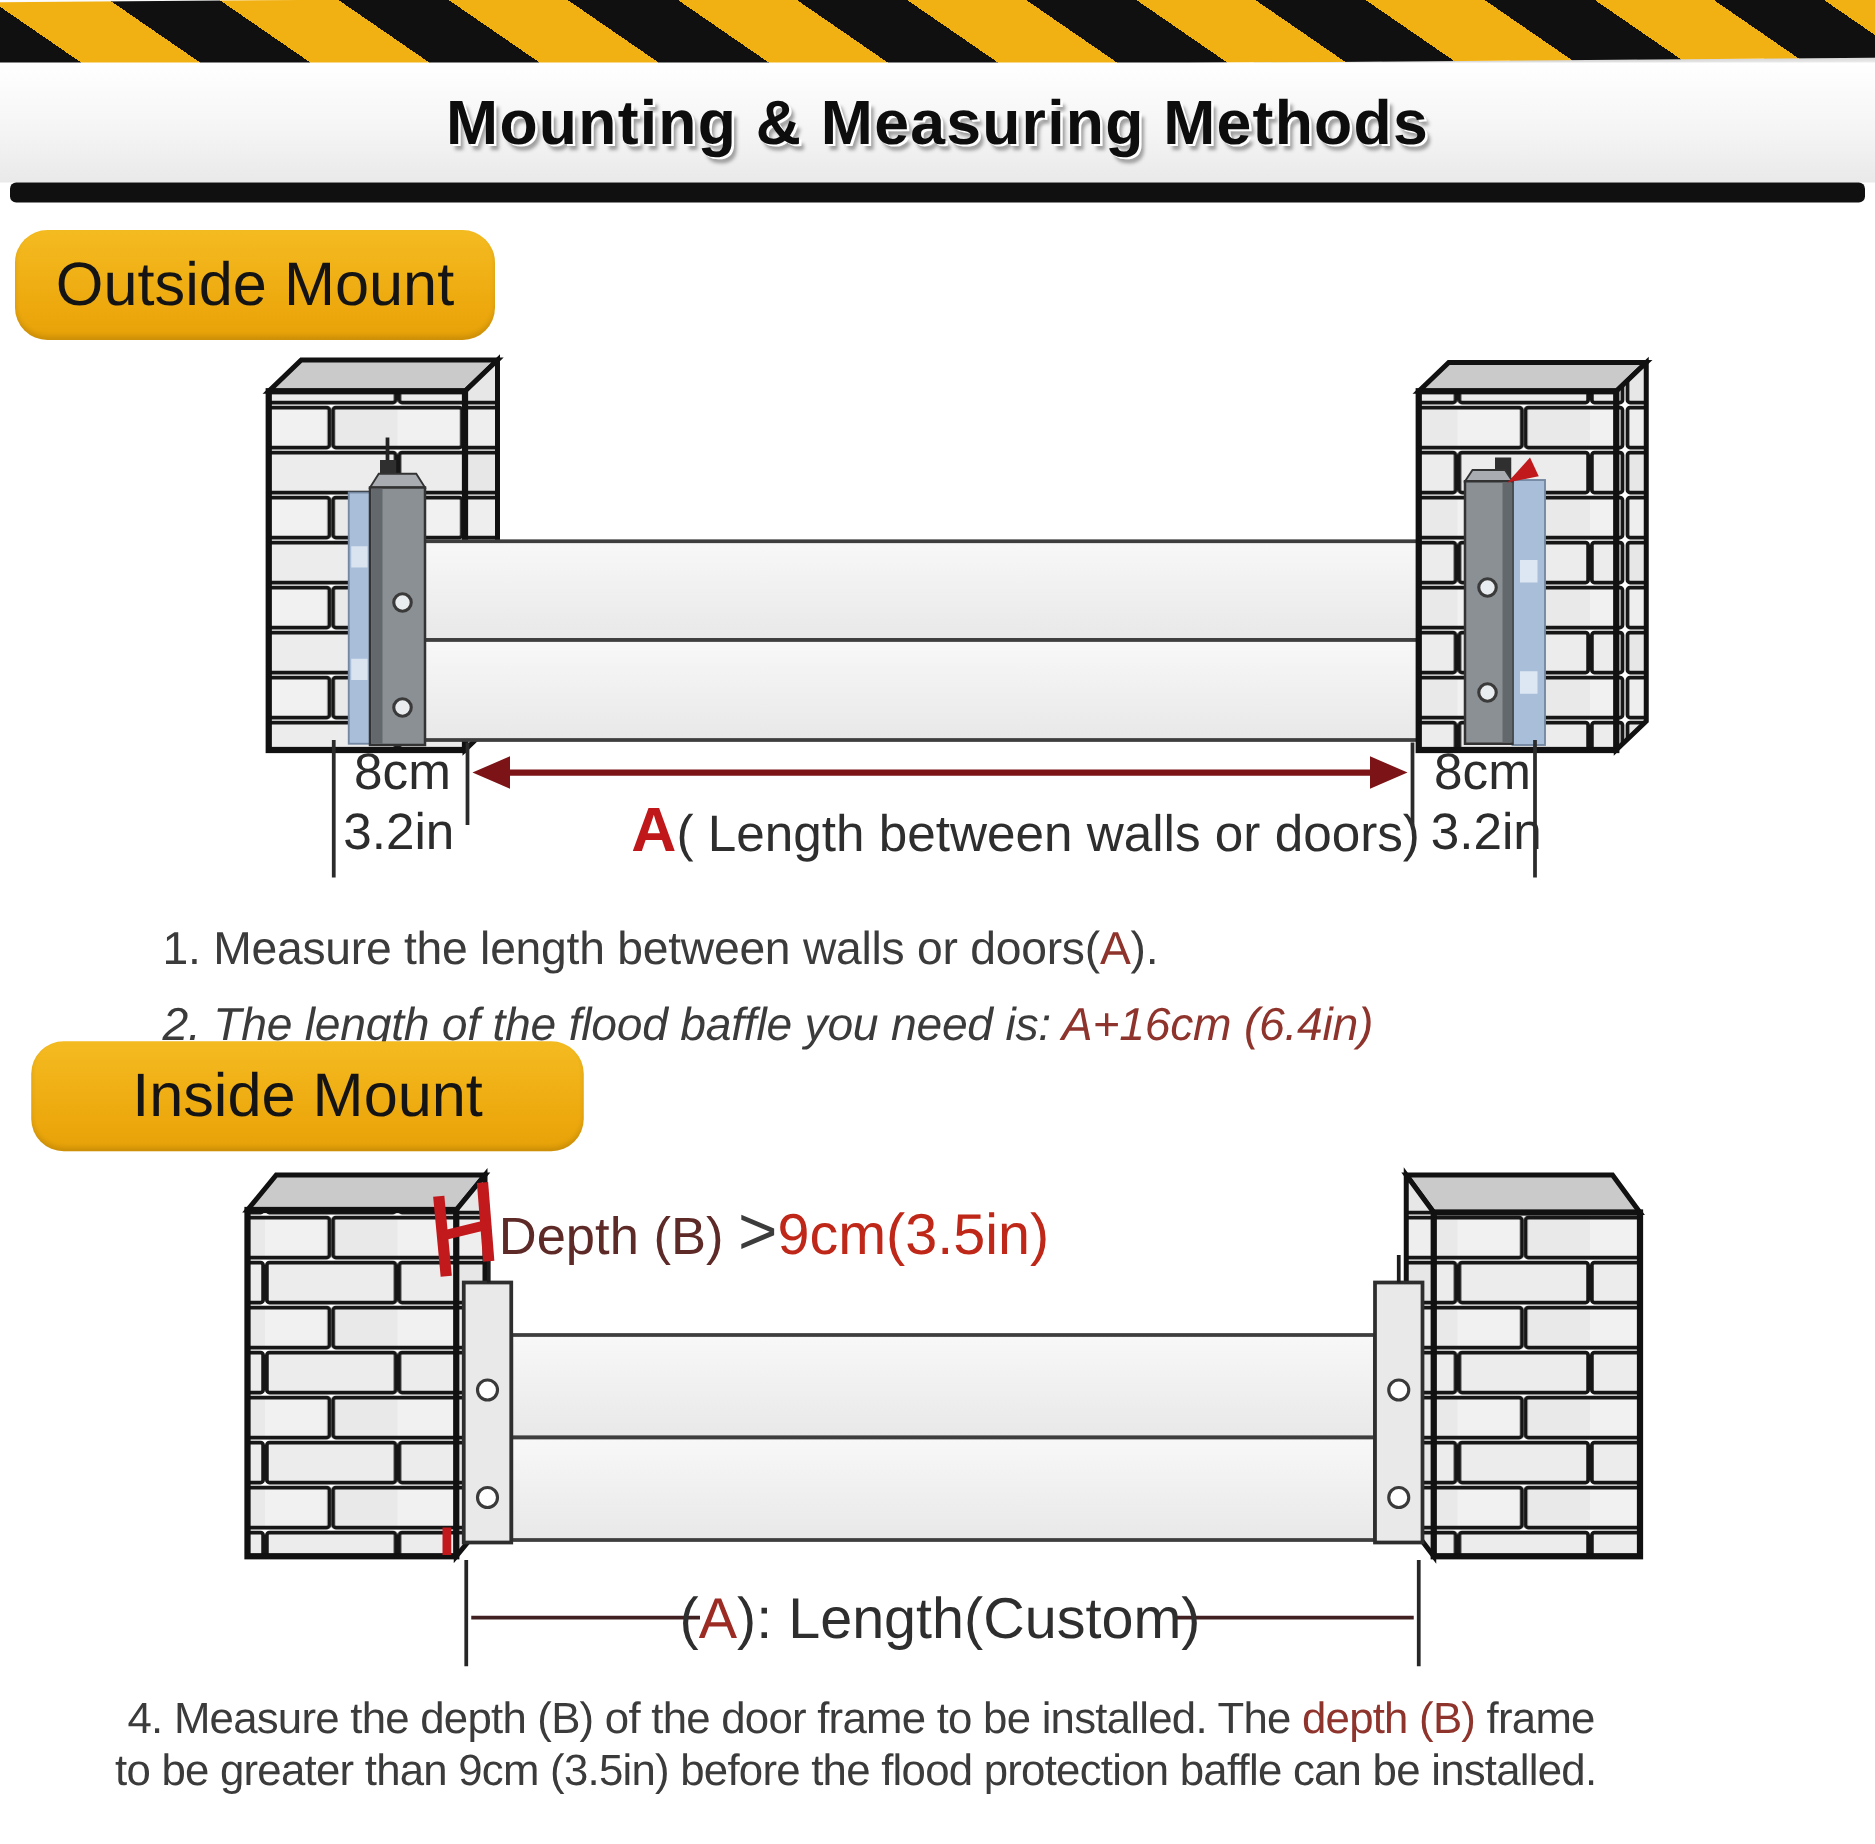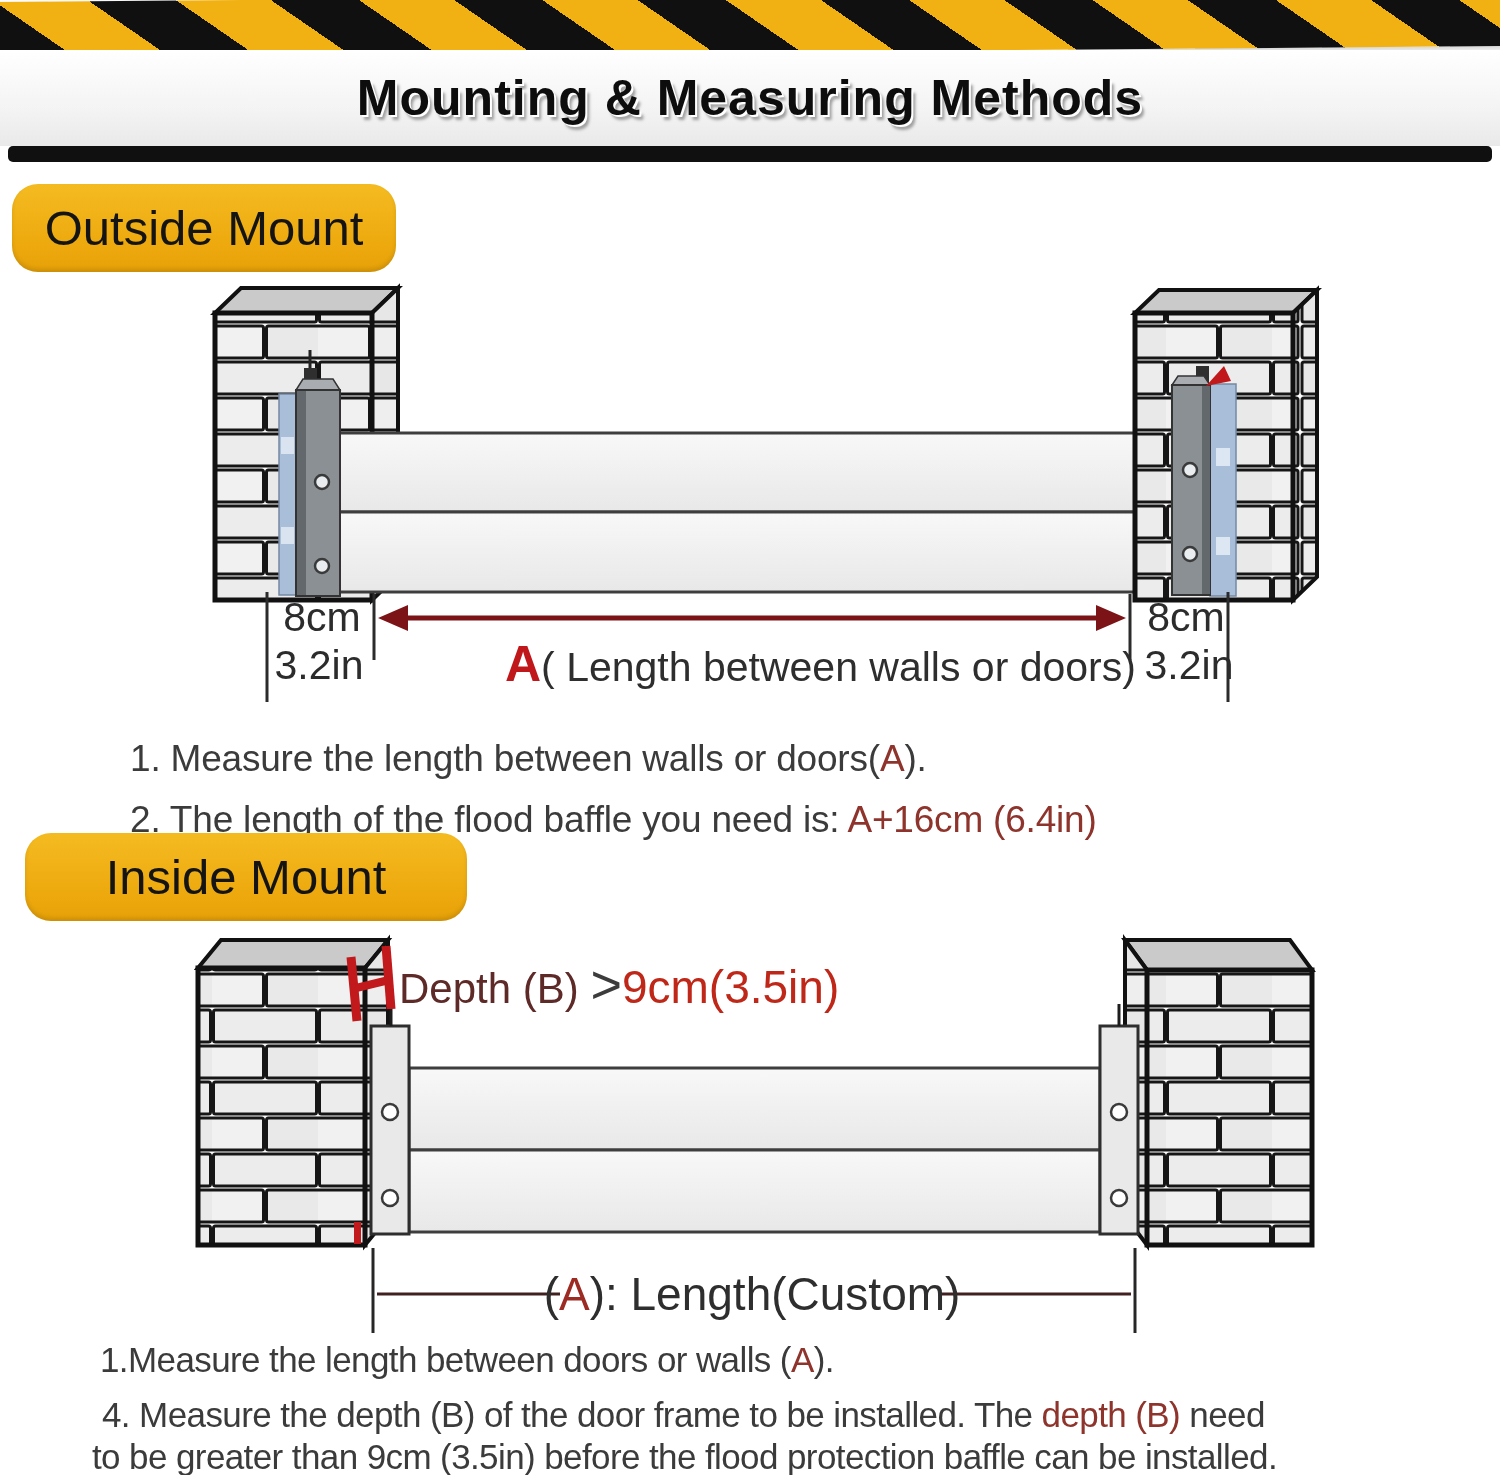--- a/index.html
+++ b/index.html
@@ -29,21 +29,21 @@
   
   .diagram{position:absolute;left:0;width:1500px;}
   #outside-diagram{top:280px;height:432px;}
   #inside-diagram{top:930px;height:420px;}
   svg text{font-family:"Liberation Sans",sans-serif;}
 
   
   .steps{position:absolute;color:#3b3b3b;}
   #outside-steps{left:130px;top:714px;font-size:37px;letter-spacing:-0.2px;width:1340px;margin-top:24px;}
   #outside-steps .row{white-space:nowrap;}
-  #outside-steps .row + .row{margin-top:19px;}
+  #outside-steps .row + .row{margin-top:19px;font-style:italic;}
   #inside-steps{left:0;top:1340px;font-size:35px;letter-spacing:-0.6px;width:1500px;}
   #inside-steps .row{white-space:nowrap;}
   #inside-steps .row1{margin-left:100px;}
   #inside-steps .row2{margin-left:102px;margin-top:15px;}
   #inside-steps .row3{margin-left:92px;margin-top:2px;}
   .red{color:#8e342c;}
 </style>
 </head>
 <body>
 
@@ -208,18 +208,17 @@
     <g>
       <line x1="373" y1="1248" x2="373" y2="1333" stroke="#262626" stroke-width="3"></line>
       <line x1="1135" y1="1248" x2="1135" y2="1333" stroke="#262626" stroke-width="3"></line>
       <line x1="377" y1="1294" x2="560" y2="1294" stroke="#402020" stroke-width="3"></line>
       <line x1="940" y1="1294" x2="1131" y2="1294" stroke="#402020" stroke-width="3"></line>
       <text x="752" y="1310" text-anchor="middle"><tspan font-size="46" fill="#2e2e2e">(</tspan><tspan font-size="46" fill="#9c2b24">A</tspan><tspan font-size="46" fill="#2e2e2e">): Length(Custom)</tspan></text>
     </g>
   </svg>
 
   <div class="steps" id="inside-steps">
-    <div class="row row1"><span>1.Measure the length between doors or walls (</span><span class="red">A</span><span>).</span></div>
-    <div class="row row2"><span>4. Measure the depth (B) of the door frame to be installed. The </span><span class="red">depth (B)</span><span> need</span></div>
+    <div class="row row2"><span>4. Measure the depth (B) of the door frame to be installed. The </span><span class="red">depth (B)</span><span> frame</span></div>
     <div class="row row3">to be greater than 9cm (3.5in) before the flood protection baffle can be installed.</div>
   </div>
 
 </div>
 
 </body></html>

